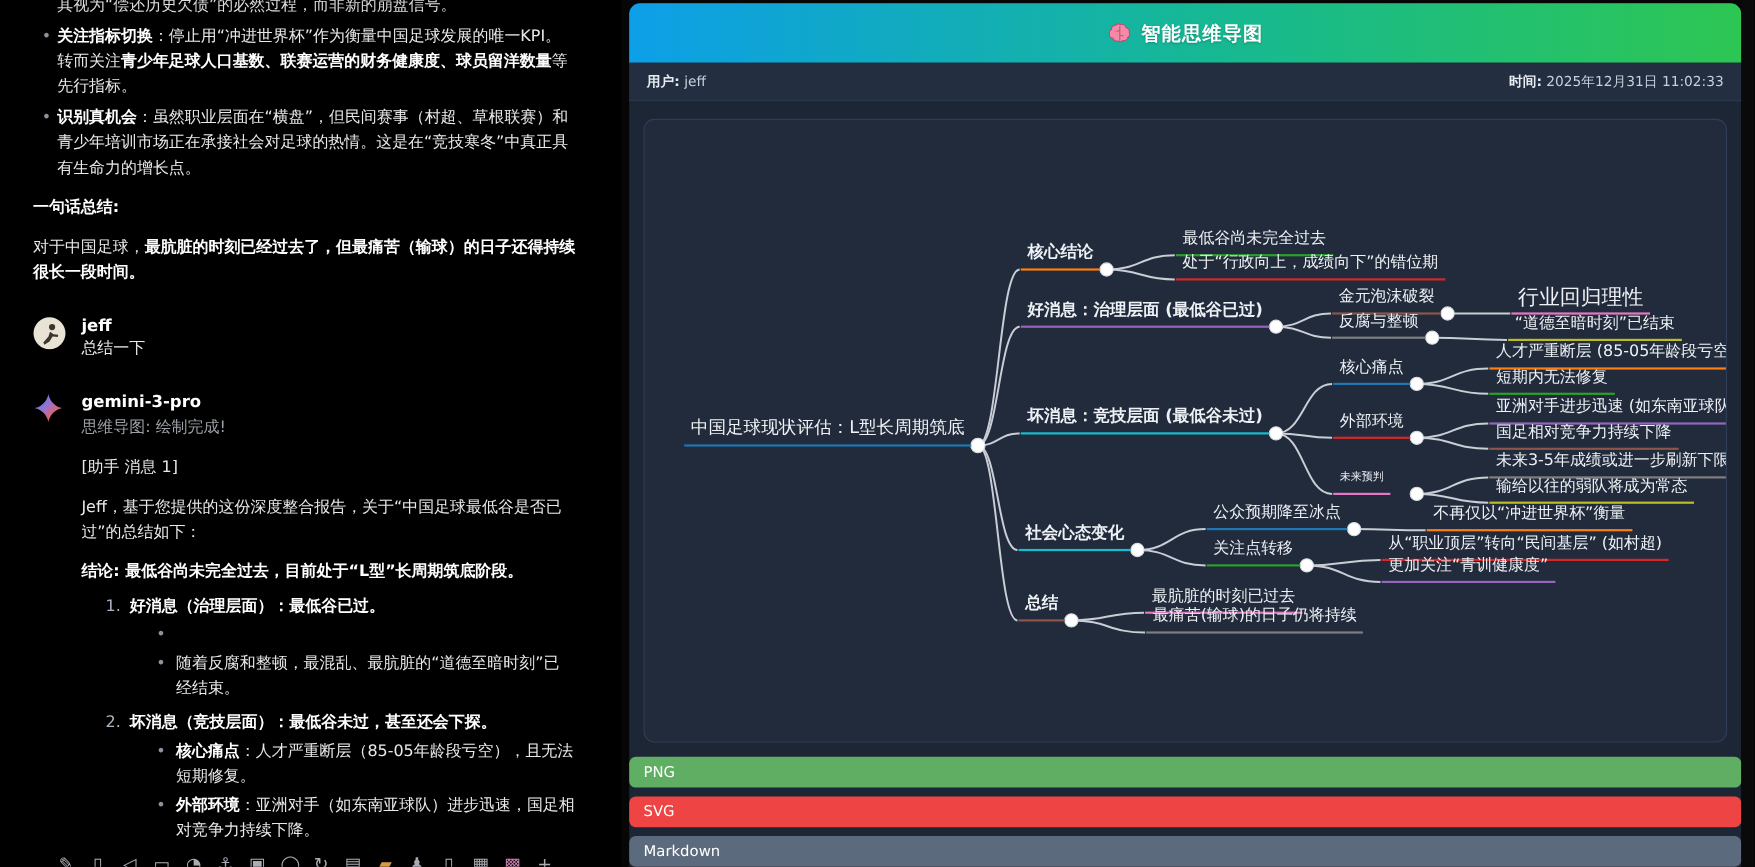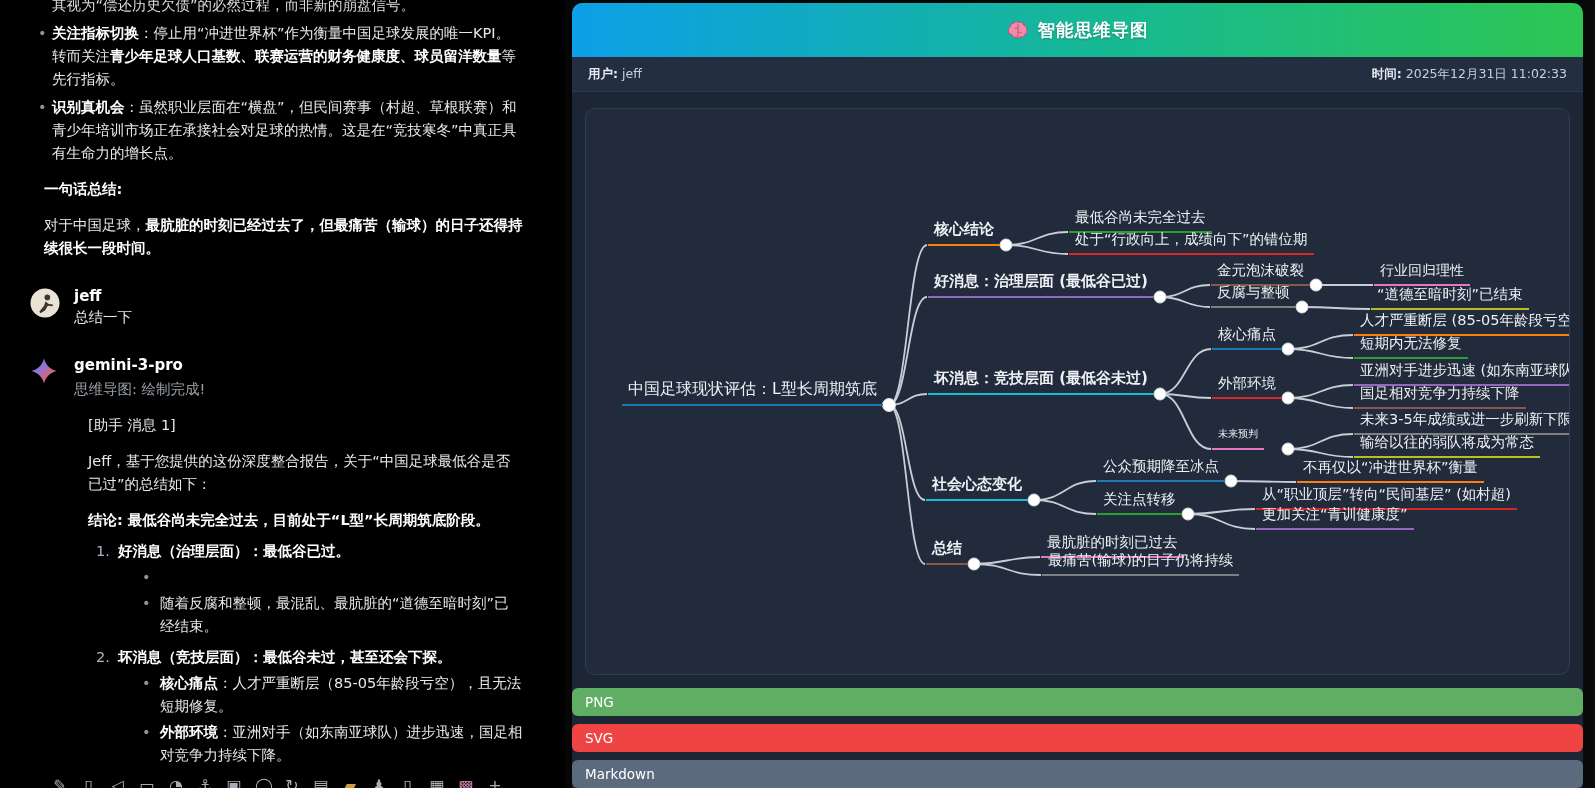--- a/index.html
+++ b/index.html
@@ -4,21 +4,21 @@
 <style>
   html,body{margin:0;padding:0;width:1595px;height:788px;overflow:hidden;background:#000;
     font-family:"DejaVu Sans","Liberation Sans",sans-serif;}
   
   .chat{position:absolute;left:0;top:0;width:565px;height:788px;background:#000;color:#e9e9e9;
     font-size:14.5px;line-height:23px;box-sizing:border-box;padding:0 42px 0 30px;overflow:hidden;}
   .chat b,.chat strong{color:#fff;}
   .tail-line{margin-top:-6px;padding-left:22px;color:#dcdcdc;}
   .t-bullet{display:flex;margin-top:5px;}
   .t-bullet .dot{width:14px;color:#8b93a0;flex:none;margin-left:8px;}
-  .p{margin:13px 0 0 14px;}
+  .p{margin:13px 0 0 0;}
   .msg{display:flex;margin-top:26px;}
   .avatar{flex:none;width:30px;height:30px;margin-right:14px;margin-top:2px;}
   .msg-body{flex:1;min-width:0;}
   .msg-name{font-weight:bold;font-size:15px;color:#fff;line-height:20px;}
   .msg-status{color:#9aa0a6;margin-top:3px;}
   .ol-item{display:flex;margin:8px 0 0 22px;}
   .ol-num{width:22px;flex:none;color:#aab4c2;}
   .ul-item{display:flex;margin-top:3px;padding-left:24px;}
   .ul-item .dot{width:18px;flex:none;color:#8b93a0;}
   .icon-row{position:absolute;left:52px;bottom:-9px;display:flex;gap:13px;color:#a7adb5;font-size:16px;}
@@ -215,21 +215,21 @@
           <circle cx="645" cy="372" r="6" fill="#ffffff" stroke="#dadde2"></circle>
           <circle cx="602" cy="405" r="6" fill="#ffffff" stroke="#dadde2"></circle>
           <circle cx="388" cy="455" r="6" fill="#ffffff" stroke="#dadde2"></circle>
         </svg>
         <div class="mm-node" style="left: 36px; top: 268px; font-size: 16px; line-height: 24px; font-weight: normal; border-bottom-color: rgb(31, 119, 180);">中国足球现状评估：L型长周期筑底</div>
         <div class="mm-node" style="left: 342px; top: 109px; font-size: 15px; line-height: 23px; font-weight: bold; border-bottom-color: rgb(255, 127, 14);">核心结论</div>
         <div class="mm-node" style="left: 483px; top: 96.5px; font-size: 14.5px; line-height: 22.5px; font-weight: normal; border-bottom-color: rgb(44, 160, 44);">最低谷尚未完全过去</div>
         <div class="mm-node" style="left: 483px; top: 118.5px; font-size: 14.5px; line-height: 22.5px; font-weight: normal; border-bottom-color: rgb(214, 39, 40);">处于“行政向上，成绩向下”的错位期</div>
         <div class="mm-node" style="left: 342px; top: 161px; font-size: 15px; line-height: 23px; font-weight: bold; border-bottom-color: rgb(148, 103, 189);">好消息：治理层面 (最低谷已过)</div>
         <div class="mm-node" style="left: 625px; top: 149.5px; font-size: 14.5px; line-height: 22.5px; font-weight: normal; border-bottom-color: rgb(140, 86, 75);">金元泡沫破裂</div>
-        <div class="mm-node" style="left: 788px; top: 149.5px; font-size: 14px; line-height: 22.5px; font-weight: normal; border-bottom-color: rgb(227, 119, 194);">行业回归理性</div>
+        <div class="mm-node" style="left: 788px; top: 149.5px; font-size: 19px; line-height: 22.5px; font-weight: normal; border-bottom-color: rgb(227, 119, 194);">行业回归理性</div>
         <div class="mm-node" style="left: 625px; top: 171.5px; font-size: 14.5px; line-height: 22.5px; font-weight: normal; border-bottom-color: rgb(127, 127, 127);">反腐与整顿</div>
         <div class="mm-node" style="left: 785px; top: 173.5px; font-size: 14.5px; line-height: 22.5px; font-weight: normal; border-bottom-color: rgb(188, 189, 34);">“道德至暗时刻”已结束</div>
         <div class="mm-node" style="left: 342px; top: 258px; font-size: 15px; line-height: 23px; font-weight: bold; border-bottom-color: rgb(23, 190, 207);">坏消息：竞技层面 (最低谷未过)</div>
         <div class="mm-node" style="left: 626px; top: 213.5px; font-size: 14.5px; line-height: 22.5px; font-weight: normal; border-bottom-color: rgb(31, 119, 180);">核心痛点</div>
         <div class="mm-node" style="left: 768px; top: 199.5px; font-size: 14.5px; line-height: 22.5px; font-weight: normal; border-bottom-color: rgb(255, 127, 14);">人才严重断层 (85-05年龄段亏空)</div>
         <div class="mm-node" style="left: 768px; top: 222.5px; font-size: 14.5px; line-height: 22.5px; font-weight: normal; border-bottom-color: rgb(44, 160, 44);">短期内无法修复</div>
         <div class="mm-node" style="left: 626px; top: 262.5px; font-size: 14.5px; line-height: 22.5px; font-weight: normal; border-bottom-color: rgb(214, 39, 40);">外部环境</div>
         <div class="mm-node" style="left: 768px; top: 249.5px; font-size: 14.5px; line-height: 22.5px; font-weight: normal; border-bottom-color: rgb(148, 103, 189);">亚洲对手进步迅速 (如东南亚球队)</div>
         <div class="mm-node" style="left: 768px; top: 272.5px; font-size: 14.5px; line-height: 22.5px; font-weight: normal; border-bottom-color: rgb(140, 86, 75);">国足相对竞争力持续下降</div>
         <div class="mm-node" style="left: 626px; top: 313.5px; font-size: 10px; line-height: 22.5px; font-weight: normal; border-bottom-color: rgb(227, 119, 194);">未来预判</div>

